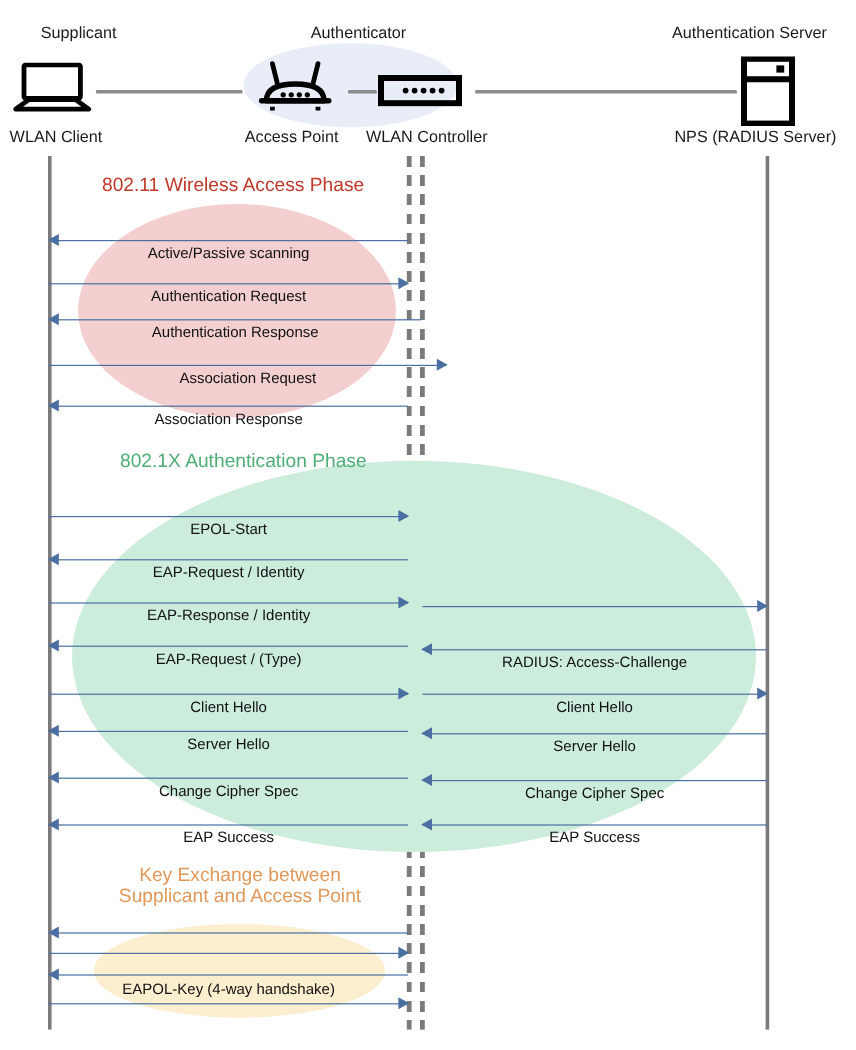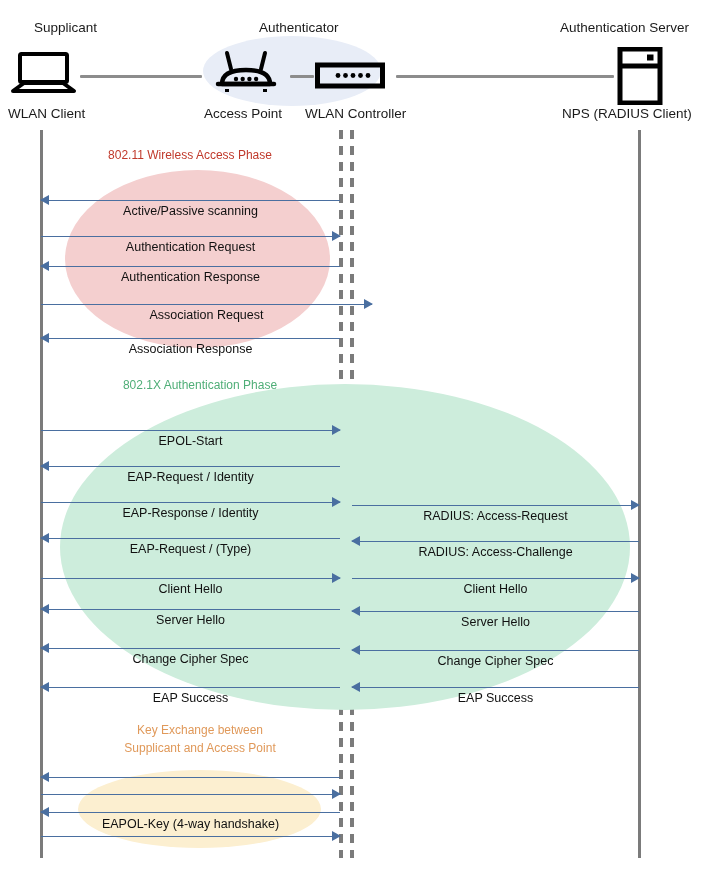--- a/index.html
+++ b/index.html
@@ -38,21 +38,21 @@
   }
 
   
   .blob{position:absolute;border-radius:50%;}
   .blob-pink{background:#f4cfcf;}
   .blob-green{background:#cdeddc;}
   .blob-orange{background:#fcefd0;}
 
   
   .phase-label{
-    position:absolute;font-size:12px;text-align:center;white-space:nowrap;
+    position:absolute;font-size:16px;text-align:center;white-space:nowrap;
     line-height:18px;
   }
   .phase-label.pink{color:#c0392b;}
   .phase-label.green{color:#4fae77;}
   .phase-label.orange{color:#e0995a;}
 
   
   .msg{position:absolute;}
   .msg-line{
     position:absolute;height:0;border-top:1.6px solid #4a6fa0;top:0;left:0;right:0;
@@ -124,21 +124,21 @@
   <div class="actor-sub" style="left:305px;top:106px;">WLAN Controller</div>
 
   <div class="actor-title" style="left:560px;top:20px;">Authentication Server</div>
   <div class="icon-wrap" style="left:617px;top:47px;">
     <svg width="46" height="58" viewBox="0 0 46 58" aria-hidden="true">
       <rect x="3" y="2" width="40" height="54" fill="none" stroke="#000" stroke-width="5"></rect>
       <path d="M3 19 L43 19" stroke="#000" stroke-width="5"></path>
       <rect x="30" y="7.5" width="6.5" height="6" fill="#000"></rect>
     </svg>
   </div>
-  <div class="actor-sub" style="left:562px;top:106px;">NPS (RADIUS Client)</div>
+  <div class="actor-sub" style="left:562px;top:106px;">NPS (RADIUS Server)</div>
 
   <div class="lifeline" style="left:40px;top:130px;height:728px;"></div>
   <div class="lifeline-dash" style="left:339px;top:130px;height:728px;"></div>
   <div class="lifeline-dash" style="left:350px;top:130px;height:728px;"></div>
   <div class="lifeline" style="left:638px;top:130px;height:728px;"></div>
 
   <div class="blob blob-pink" style="left:65px;top:170px;width:265px;height:178px;"></div>
 
   <div class="phase-label pink" style="left:85px;top:146px;width:210px;">
     <div>802.11 Wireless Access Phase</div>
@@ -149,21 +149,21 @@
     <div class="arrowhead left"></div>
     <div class="msg-label">Active/Passive scanning</div>
   </div>
 
   <div class="msg" style="left:41px;top:236px;width:299px;height:22px;">
     <div class="msg-line"></div>
     <div class="arrowhead right"></div>
     <div class="msg-label">Authentication Request</div>
   </div>
 
-  <div class="msg" style="left:41px;top:266px;width:299px;height:22px;">
+  <div class="msg" style="left:41px;top:266px;width:299px;height:22px;padding-left:11px;">
     <div class="msg-line"></div>
     <div class="arrowhead left"></div>
     <div class="msg-label">Authentication Response</div>
   </div>
 
   <div class="msg" style="left:41px;top:304px;width:299px;height:22px;padding-left:32px;">
     <div class="msg-line"></div>
     <div class="arrowhead right"></div>
     <div class="msg-label">Association Request</div>
   </div>
@@ -194,21 +194,20 @@
 
   <div class="msg" style="left:41px;top:502px;width:299px;height:22px;">
     <div class="msg-line"></div>
     <div class="arrowhead right"></div>
     <div class="msg-label">EAP-Response / Identity</div>
   </div>
 
   <div class="msg" style="left:352px;top:505px;width:287px;height:22px;">
     <div class="msg-line"></div>
     <div class="arrowhead right"></div>
-    <div class="msg-label">RADIUS: Access-Request</div>
   </div>
 
   <div class="msg" style="left:41px;top:538px;width:299px;height:22px;">
     <div class="msg-line"></div>
     <div class="arrowhead left"></div>
     <div class="msg-label">EAP-Request / (Type)</div>
   </div>
 
   <div class="msg" style="left:352px;top:541px;width:287px;height:22px;">
     <div class="msg-line"></div>

